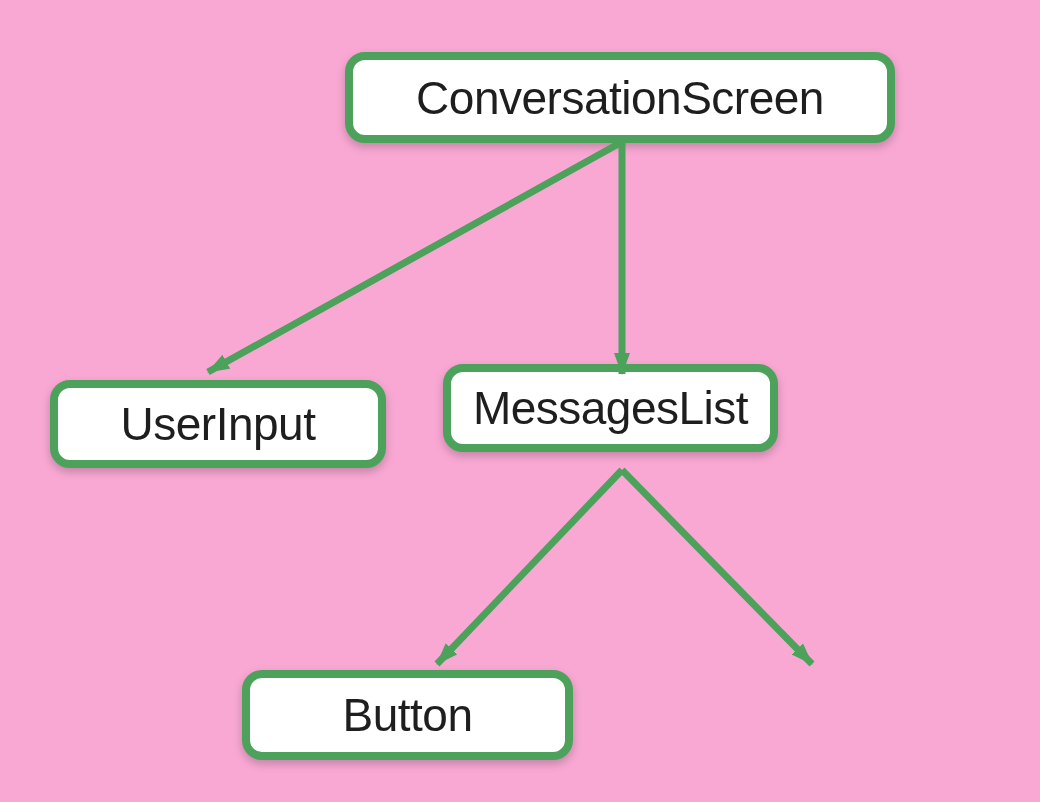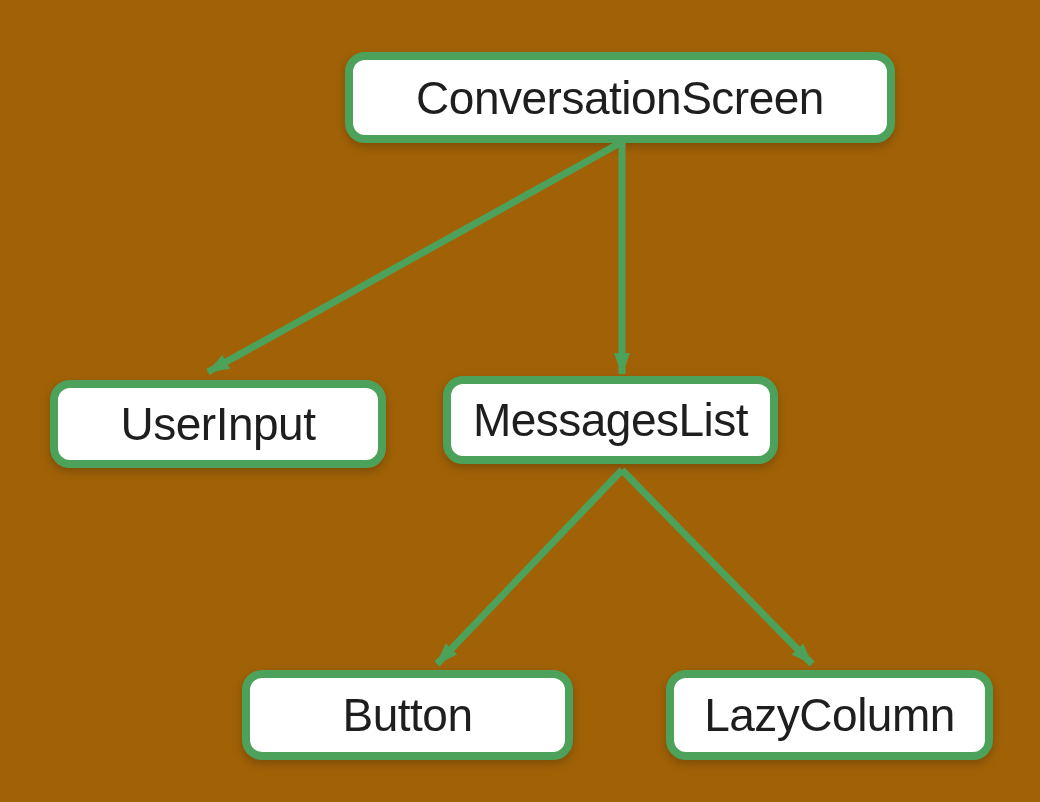--- a/index.html
+++ b/index.html
@@ -4,21 +4,21 @@
 <style>
   html, body {
     margin: 0;
     padding: 0;
     background: #ffffff;
   }
   .canvas {
     position: relative;
     width: 1040px;
     height: 802px;
-    background: #a16207;
+    background: #f9a8d4;
     font-family: "Liberation Sans", "DejaVu Sans", sans-serif;
     overflow: hidden;
   }
   .edges-layer {
     position: absolute;
     left: 0;
     top: 0;
     width: 1040px;
     height: 802px;
     pointer-events: none;
@@ -38,21 +38,21 @@
   }
   .node-label {
     color: #1e1e1e;
     font-size: 46px;
     font-weight: 400;
     letter-spacing: -0.5px;
     white-space: nowrap;
   }
   .node-conversationscreen { left: 345px; top: 52px;  width: 550px; height: 91px; }
   .node-userinput          { left: 50px;  top: 380px; width: 336px; height: 88px; }
-  .node-messageslist       { left: 443px; top: 376px; width: 335px; height: 88px; }
+  .node-messageslist       { left: 443px; top: 364px; width: 335px; height: 88px; }
   .node-button             { left: 242px; top: 670px; width: 331px; height: 90px; align-items: center; }
   .node-lazycolumn         { left: 666px; top: 670px; width: 327px; height: 90px; }
 </style>
 </head>
 <body>
 
 <div class="canvas">
 
   <svg class="edges-layer" width="1040" height="802" viewBox="0 0 1040 802" xmlns="http://www.w3.org/2000/svg">
     <defs>
@@ -75,17 +75,14 @@
   </div>
 
   <div class="node node-messageslist">
     <span class="node-label">MessagesList</span>
   </div>
 
   <div class="node node-button">
     <span class="node-label">Button</span>
   </div>
 
-  <div class="node node-lazycolumn">
-    <span class="node-label">LazyColumn</span>
-  </div>
 
 </div>
 
 </body></html>

